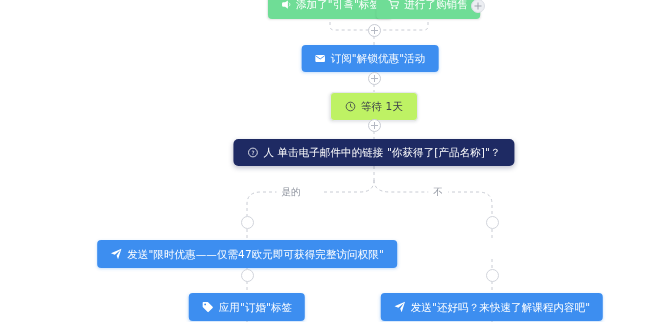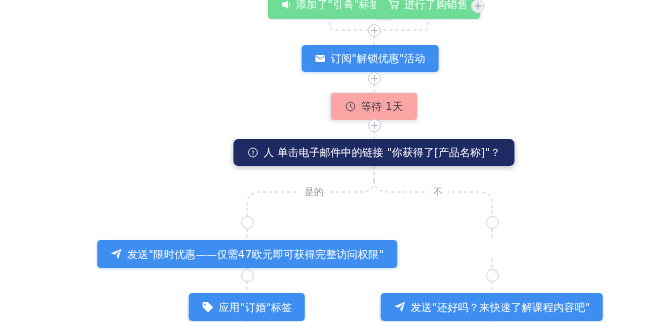--- a/index.html
+++ b/index.html
@@ -63,21 +63,21 @@
   
   .node.blue {
     background: #3d8ef0;
     color: #ffffff;
     padding: 8px 13px;
     font-size: 10.5px;
     box-shadow: 0 1px 3px rgba(61,142,240,0.30);
   }
   
   .node.white {
-    background: #fca5a5;
+    background: #bef264;
     color: #3b3f4a;
     padding: 8px 14px;
     font-size: 10.5px;
     border: 1px solid #e6e8ed;
     box-shadow: 0 1px 3px rgba(40,50,70,0.13);
   }
   
   .node.dark {
     background: #1e2a63;
     color: #ffffff;
@@ -246,21 +246,21 @@
   <div class="node dark" style="left:374px; top:139px;">
     <span class="ic">
       <svg width="11" height="11" viewBox="0 0 16 16">
         <circle cx="8" cy="8" r="6.4" fill="none" stroke="#ffffff" stroke-width="1.2"></circle>
         <text x="8" y="11.3" font-size="8.5" text-anchor="middle" fill="#ffffff" font-family="DejaVu Sans, sans-serif">?</text>
       </svg>
     </span>
     <span class="lbl">人 单击电子邮件中的链接 "你获得了[产品名称]"？</span>
   </div>
 
-  <div class="branch-label" style="left:314px; top:192px;">是的</div>
+  <div class="branch-label" style="left:291px; top:192px;">是的</div>
   <div class="branch-label" style="left:438px; top:192px;">不</div>
 
   <div class="plus hollow" style="left:247px; top:222px;"></div>
   <div class="plus hollow" style="left:492px; top:222px;"></div>
 
   <div class="node blue" style="left:247px; top:240px;">
     <span class="ic">
       <svg width="12" height="12" viewBox="0 0 16 16" fill="#ffffff">
         <path d="M15 1L1 7.1l5.1 1.8L13.3 3 8.6 10.2l1.9 4.8z"></path>
       </svg>

